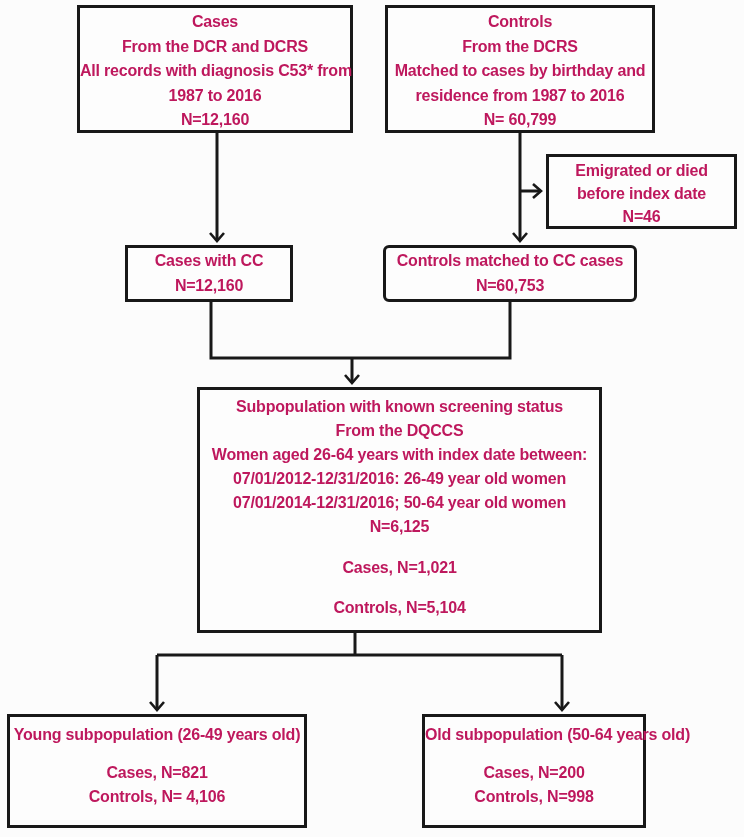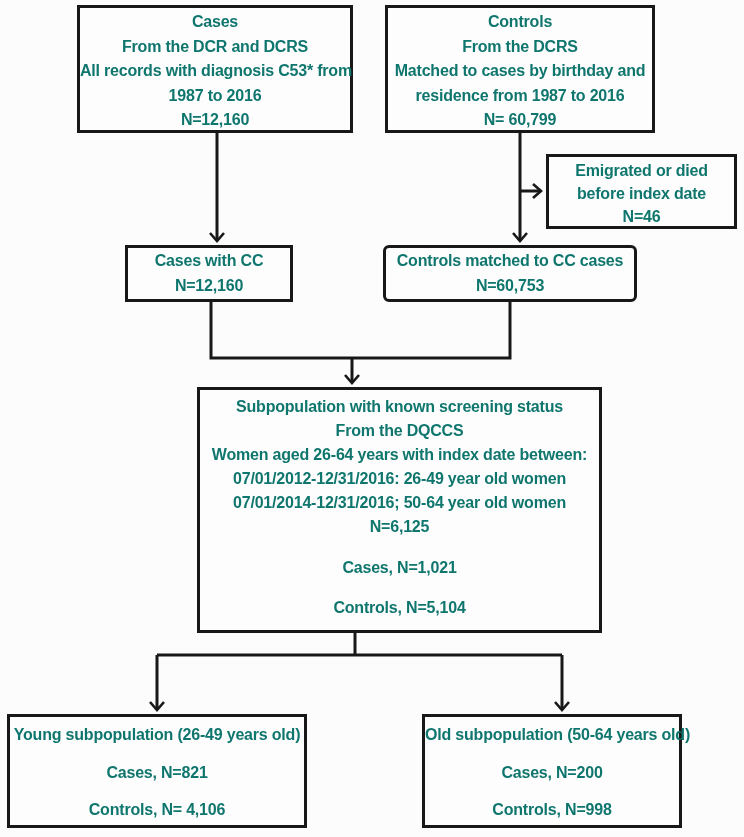--- a/index.html
+++ b/index.html
@@ -3,21 +3,21 @@
 <meta charset="utf-8">
 <style>
   * { box-sizing: border-box; }
   html, body { margin: 0; padding: 0; background: #ffffff; }
   .canvas {
     position: relative;
     width: 744px;
     height: 837px;
     background: #fcfcfc;
     font-family: "Liberation Sans", sans-serif;
-    color: #0f766e;
+    color: #be185d;
     overflow: hidden;
   }
   .connector-layer {
     position: absolute;
     left: 0; top: 0;
     width: 744px; height: 837px;
     pointer-events: none;
   }
   .fc-box {
     position: absolute;
@@ -37,21 +37,21 @@
   .box-excl  { padding-top: 2px; }
   .box-mid .line { line-height: 25px; }
   .box-mid   { padding-top: 0px; }
   .box-sub   { padding-top: 5px; margin-left: 44px; }
   .box-sub .line { line-height: 24px; }
   .box-sub .gap-line-1 { margin-top: 17px; }
   .box-sub .gap-line-2 { margin-top: 16px; }
   .box-bottom { padding-top: 6px; }
   .box-bottom .line { line-height: 24px; }
   .box-bottom .gap-line-1 { margin-top: 14px; }
-  .box-bottom .gap-line-2 { margin-top: 13px; }
+  .box-bottom .gap-line-2 { }
 </style>
 </head>
 <body>
 
 <div class="canvas">
 
   <svg class="connector-layer" width="744" height="837" viewBox="0 0 744 837">
     <defs>
       <marker id="arrow" markerUnits="userSpaceOnUse" markerWidth="20" markerHeight="20" refX="10" refY="10" orient="auto">
         <path d="M2,3 L10,10 L2,17" fill="none" stroke="#181818" stroke-width="2.6"></path>
@@ -109,19 +109,19 @@
     <div class="line gap-line-1">Cases, N=1,021</div>
     <div class="line gap-line-2">Controls, N=5,104</div>
   </div>
 
   <div class="fc-box box-bottom" style="left:7px; top:714px; width:300px; height:114px;">
     <div class="line">Young subpopulation (26-49 years old)</div>
     <div class="line gap-line-1">Cases, N=821</div>
     <div class="line gap-line-2">Controls, N= 4,106</div>
   </div>
 
-  <div class="fc-box box-bottom" style="left:422px; top:714px; width:260px; height:114px;">
+  <div class="fc-box box-bottom" style="left:422px; top:714px; width:224px; height:114px;">
     <div class="line">Old subpopulation (50-64 years old)</div>
     <div class="line gap-line-1">Cases, N=200</div>
     <div class="line gap-line-2">Controls, N=998</div>
   </div>
 
 </div>
 
 </body></html>

